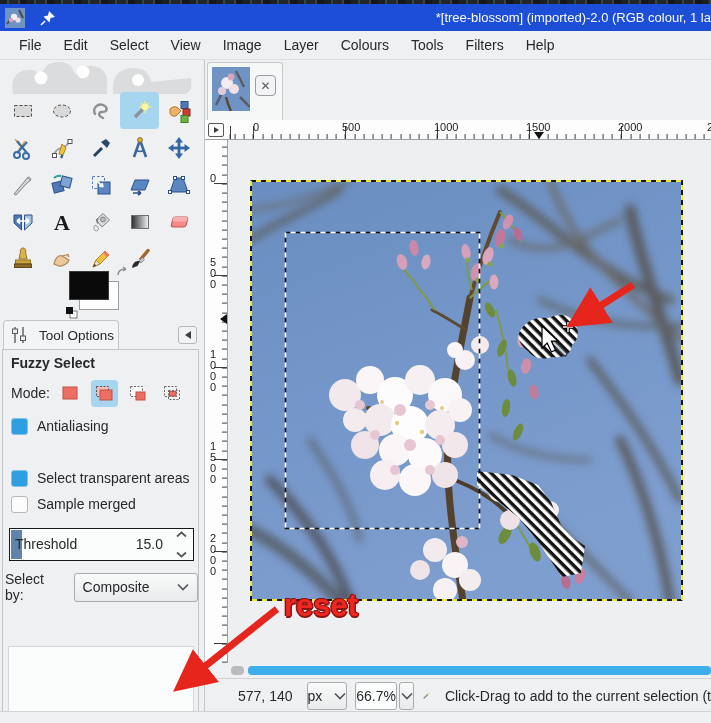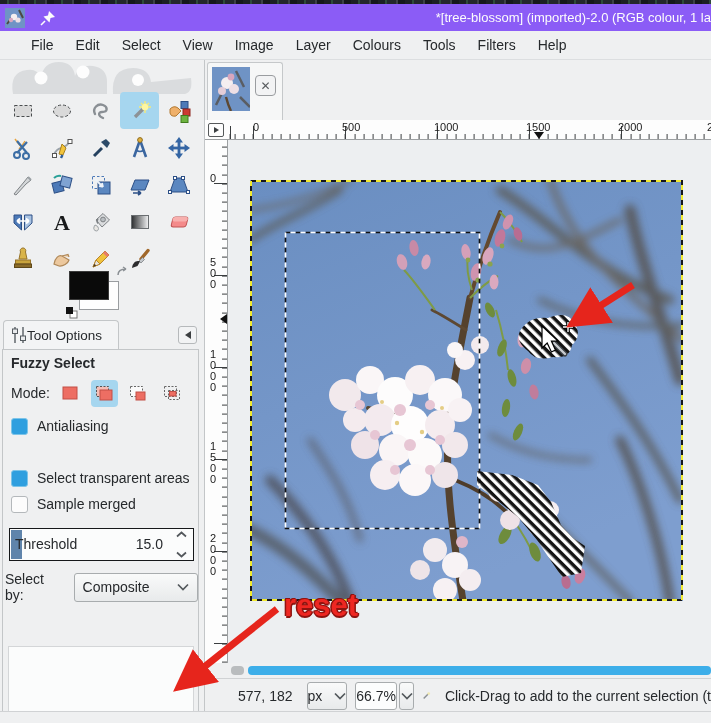--- a/index.html
+++ b/index.html
@@ -4,37 +4,37 @@
 <style>
   html,body{margin:0;padding:0;}
   body{font-family:"Liberation Sans","DejaVu Sans",sans-serif;font-size:14px;color:#26292c;}
   #win{position:relative;width:711px;height:723px;background:#eff0f1;overflow:hidden;
        -webkit-user-select:none;user-select:none;}
   .abs{position:absolute;}
   
   #desktop-strip{left:0;top:0;width:711px;height:4px;
     background:repeating-linear-gradient(90deg,#1c2024 0 7px,#2e4a3a 7px 9px,#23272c 9px 18px,#3c4146 18px 20px,#15181b 20px 27px);}
   
-  #titlebar{left:0;top:4px;width:711px;height:27px;background:#8b5cf6;display:flex;align-items:center;}
+  #titlebar{left:0;top:4px;width:711px;height:27px;background:#1d4ed8;display:flex;align-items:center;}
   #titlebar .title{flex:1;text-align:right;color:#fcfcfc;font-size:13px;white-space:nowrap;overflow:hidden;}
   
   #menubar{left:0;top:31px;width:711px;height:29px;background:#eff0f1;border-bottom:1px solid #dcdee0;
-    display:flex;align-items:center;padding-left:20px;box-sizing:border-box;}
+    display:flex;align-items:center;padding-left:8px;box-sizing:border-box;}
   .menu-item{padding:0 11px;line-height:28px;cursor:default;}
   
   #left-col{left:0;top:60px;width:205px;height:663px;background:#eff0f1;border-right:1px solid #c3c6c8;box-sizing:border-box;}
   #tool-grid{left:3px;top:32px;display:grid;grid-template-columns:repeat(5,39px);grid-auto-rows:37px;}
   .tool-cell{display:flex;align-items:center;justify-content:center;border-radius:4px;}
   .tool-cell.active{background:#a6d6ef;}
   .tool-cell svg{display:block;}
   
   #swatches{left:68px;top:210px;width:64px;height:48px;}
   
   #dock-tab{left:3px;top:260px;width:116px;height:29px;background:#f3f4f5;border:1px solid #c3c6c8;border-bottom:none;
-    border-radius:4px 4px 0 0;display:flex;align-items:center;gap:0;padding-left:7px;box-sizing:border-box;font-size:13.5px;}
+    border-radius:4px 4px 0 0;display:flex;align-items:center;gap:12px;padding-left:7px;box-sizing:border-box;font-size:13.5px;}
   #dock-collapse{left:178px;top:266px;width:17px;height:16px;border:1px solid #b6b9bb;border-radius:3px;background:#f2f3f4;
     display:flex;align-items:center;justify-content:center;}
   #dock-frame{left:2px;top:289px;width:197px;height:364px;border:1px solid #c3c6c8;background:#eff0f1;box-sizing:border-box;}
   .opt-title{position:absolute;left:8px;top:5px;font-weight:bold;text-align:right;}
   #mode-row{position:absolute;left:8px;top:28px;height:30px;display:flex;align-items:center;gap:7px;}
   .mode-btn{width:27px;height:27px;display:flex;align-items:center;justify-content:center;border-radius:4px;}
   .mode-btn.active{background:#a6d6ef;}
   .checkrow{position:absolute;left:8px;display:flex;align-items:center;gap:9px;height:20px;}
   .checkbox{width:17px;height:17px;border:1px solid #b4b8bb;border-radius:3px;background:#fcfcfc;box-sizing:border-box;}
   .checkbox.checked{background:#2f9fdf;border-color:#7cc4e8;}
@@ -638,21 +638,21 @@
         </g>
       </svg>
     </div>
 
     <div id="h-scrollbar">
       <div id="h-scroll-nub"></div>
       <div id="h-scroll-thumb"></div>
     </div>
 
     <div id="statusbar">
-      <span id="status-pos">577, 182</span>
+      <span id="status-pos">577, 140</span>
       <div class="sbtn" id="unit-btn">
         <span>px</span>
         <span class="chev">
             <svg width="12" height="8">
               <polyline points="1,1.5 6,6.5 11,1.5" fill="none" stroke="#53585c" stroke-width="1.7"></polyline>
             </svg>
           </span>
       </div>
       <div id="zoom-box">
         <span>66.7%</span>

